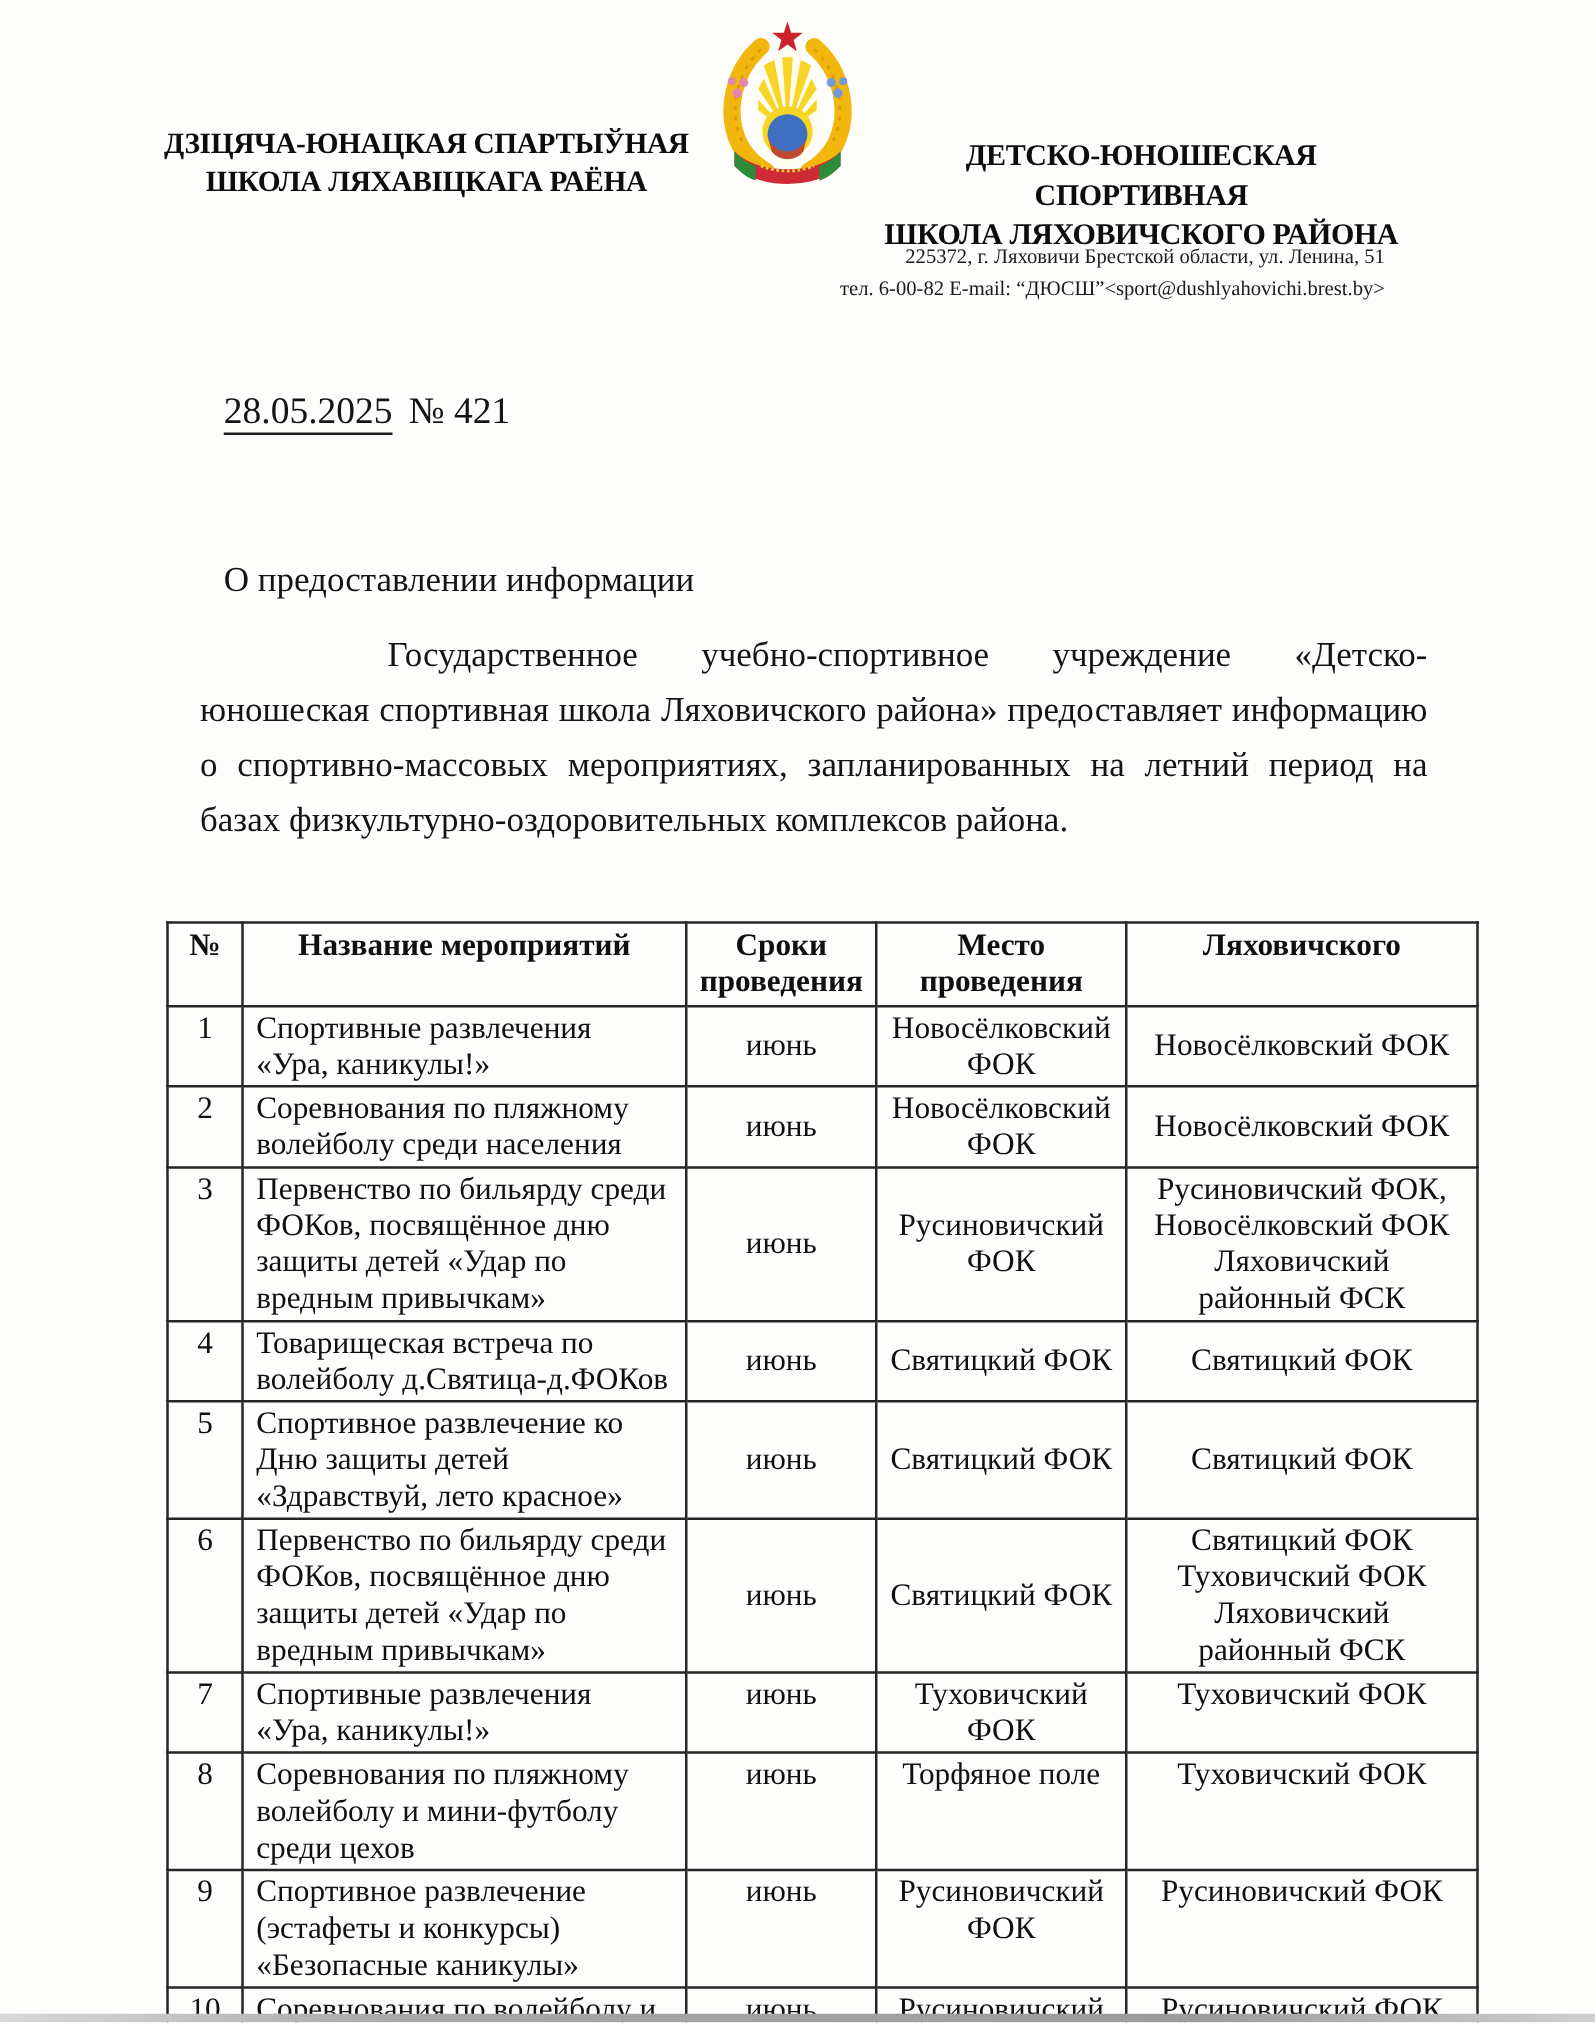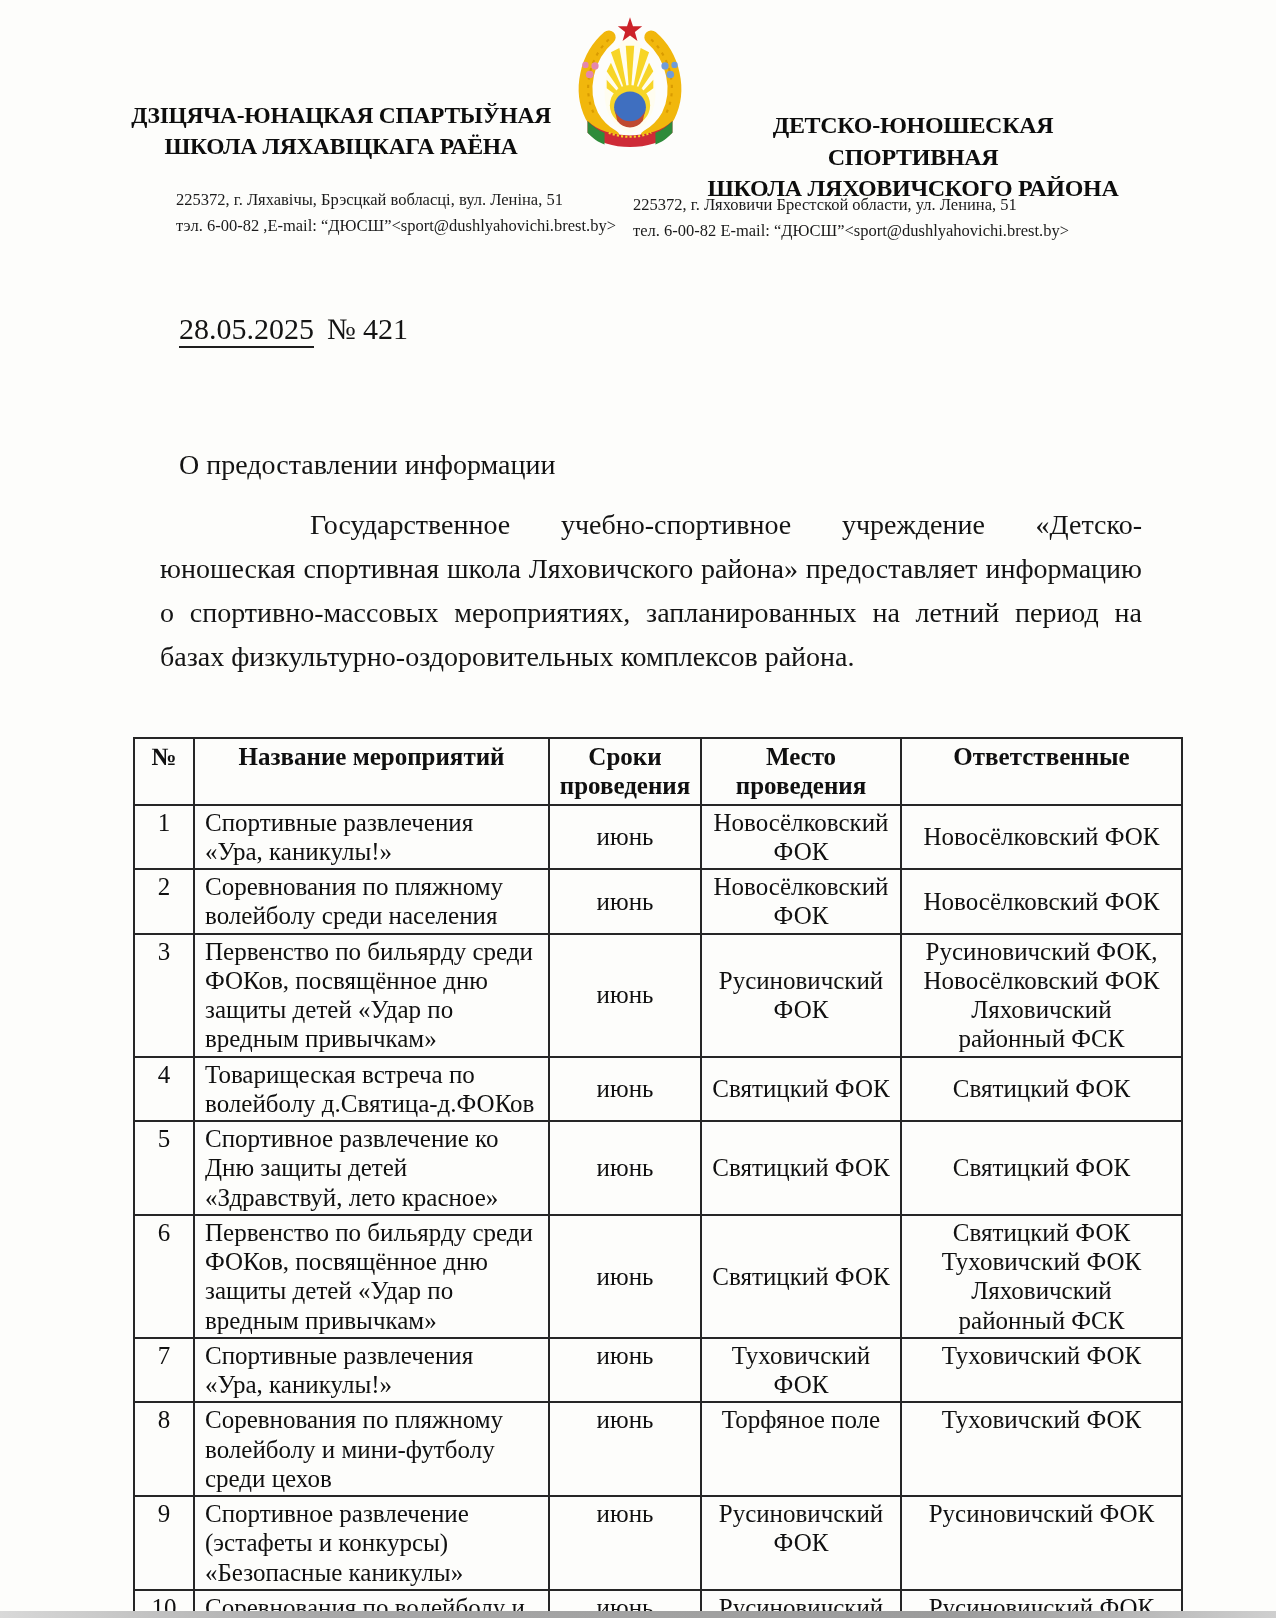--- a/index.html
+++ b/index.html
@@ -14,21 +14,21 @@
     position:absolute; font-weight:700; text-align:center;
     white-space:pre-line; line-height:1.32; letter-spacing:-0.3px; color:#0d0d0d;
   }
   .org-left  { left:121px; top:100px; width:440px; font-size:23.5px; }
   .org-right { left:697px; top:110px; width:432px; font-size:24px; }
   .addr {
     position:absolute; font-size:16.5px; line-height:1.55;
     white-space:pre-line; color:#1a1a1a;
   }
   .addr-left  { left:176px; top:187px; }
-  .addr-right { left:633px; top:192px; }
+  .addr-right { left:672px; top:192px;text-align:right; }
   .emblem { position:absolute; left:566px; top:14px; width:128px; height:140px; }
   
   .refline { position:absolute; left:179px; top:306px; font-size:30px; line-height:1.5; }
   .refline .doc-date { border-bottom:2px solid #1e1e1e; padding-bottom:1px; }
   .refline .doc-num  { margin-left:13px; }
   .recipient {
     position:absolute; left:722px; top:306px; width:376px;
     font-size:30px; line-height:1.5; text-align:justify;
   }
   .subject { position:absolute; left:165px; top:449px; font-size:28px;margin-left:14px; }
@@ -108,22 +108,20 @@
           <circle cx="102" cy="48" r="3"></circle>
       </g>
 
       <path d="M20,101 C38,119 82,119 100,101 L100,112 C82,130 38,130 20,112 Z" fill="#ce2b37"></path>
       <path d="M20,101 L20,112 C26,118 30,121 36,123 L36,112 C30,110 25,106 20,101 Z" fill="#2e8b3a"></path>
       <path d="M100,101 L100,112 C94,118 90,121 84,123 L84,112 C90,110 95,106 100,101 Z" fill="#2e8b3a"></path>
       <path d="M40,112 C52,117 68,117 80,112" fill="none" stroke="#f7d527" stroke-width="2" stroke-dasharray="2 2"></path>
     </svg>
   </div>
 
-  <div class="addr addr-left">225372, г. Ляхавічы, Брэсцкай вобласці, вул. Леніна, 51
-тэл. 6-00-82 ,E-mail: “ДЮСШ”&lt;sport@dushlyahovichi.brest.by&gt;</div>
   <div class="addr addr-right">225372, г. Ляховичи Брестской области, ул. Ленина, 51
 тел. 6-00-82 E-mail: “ДЮСШ”&lt;sport@dushlyahovichi.brest.by&gt;</div>
 
   <div class="refline">
     <span class="doc-date">28.05.2025</span><span class="doc-num">№ 421</span>
   </div>
 
   <div class="subject">О предоставлении информации</div>
   <p class="body-par">Государственное учебно-спортивное учреждение «Детско-юношеская спортивная школа Ляховичского района» предоставляет информацию о спортивно-массовых мероприятиях, запланированных на летний период на базах физкультурно-оздоровительных комплексов района.</p>
 
@@ -136,21 +134,21 @@
         <col style="width:281px">
     </colgroup>
     <thead>
       <tr class="hh">
         <th>№</th>
         <th>Название мероприятий</th>
         <th>Сроки
 проведения</th>
         <th>Место
 проведения</th>
-        <th>Ответственные</th>
+        <th>Ляховичского</th>
       </tr>
     </thead>
     <tbody>
       <tr class="r0">
         <td class="c1">1</td>
         <td class="c2">Спортивные развлечения
 «Ура, каникулы!»</td>
         <td class="c3">июнь</td>
         <td class="c4">Новосёлковский
 ФОК</td>

